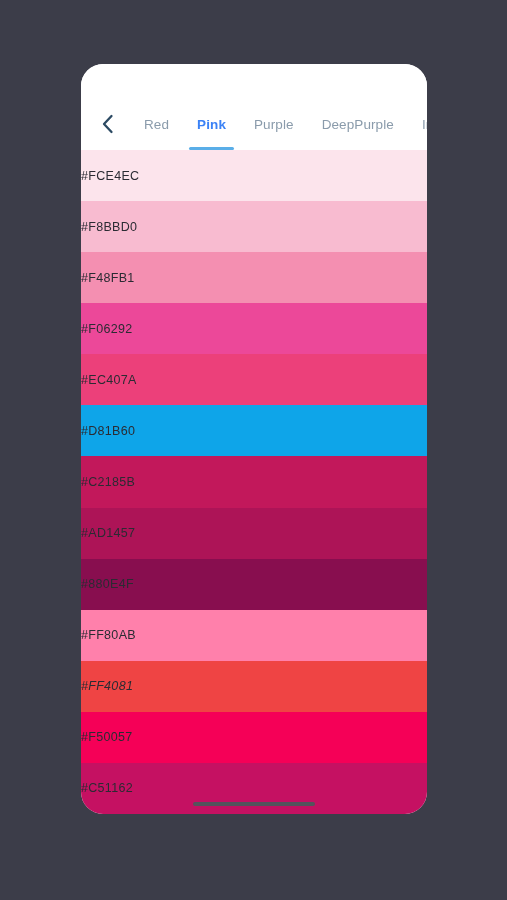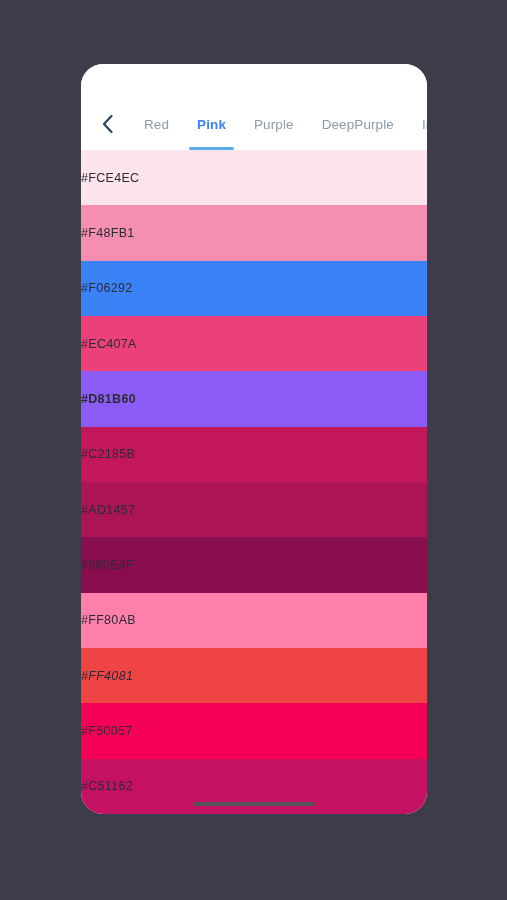--- a/index.html
+++ b/index.html
@@ -151,30 +151,33 @@
             </div>
         </div>
 
       </div>
     </div>
 
     <div id="swatches">
       <div class="swatch" style="background: rgb(252, 228, 236);">
           <span class="swatch-label" style="color: rgb(43, 43, 51);">#FCE4EC</span>
         </div>
+      <div class="swatch" style="background: rgb(248, 187, 208);">
+          <span class="swatch-label" style="color: rgb(43, 43, 51);">#F8BBD0</span>
+        </div>
       <div class="swatch" style="background: rgb(244, 143, 177);">
           <span class="swatch-label" style="color: rgb(43, 43, 51);">#F48FB1</span>
         </div>
-      <div class="swatch" style="background: #3b82f6;">
+      <div class="swatch" style="background: #ec4899;">
           <span class="swatch-label" style="color: rgb(43, 43, 51);">#F06292</span>
         </div>
       <div class="swatch" style="background: rgb(236, 64, 122);">
           <span class="swatch-label" style="color: rgb(43, 43, 51);">#EC407A</span>
         </div>
-      <div class="swatch" style="background: #8b5cf6; font-weight: bold;">
+      <div class="swatch" style="background: #0ea5e9;">
           <span class="swatch-label" style="color: rgb(43, 43, 51);">#D81B60</span>
         </div>
       <div class="swatch" style="background: rgb(194, 24, 91);">
           <span class="swatch-label" style="color: rgb(43, 43, 51);">#C2185B</span>
         </div>
       <div class="swatch" style="background: rgb(173, 20, 87);">
           <span class="swatch-label" style="color: rgb(43, 43, 51);">#AD1457</span>
         </div>
       <div class="swatch" style="background: rgb(136, 14, 79);">
           <span class="swatch-label" style="color: rgb(43, 43, 51);">#880E4F</span>

